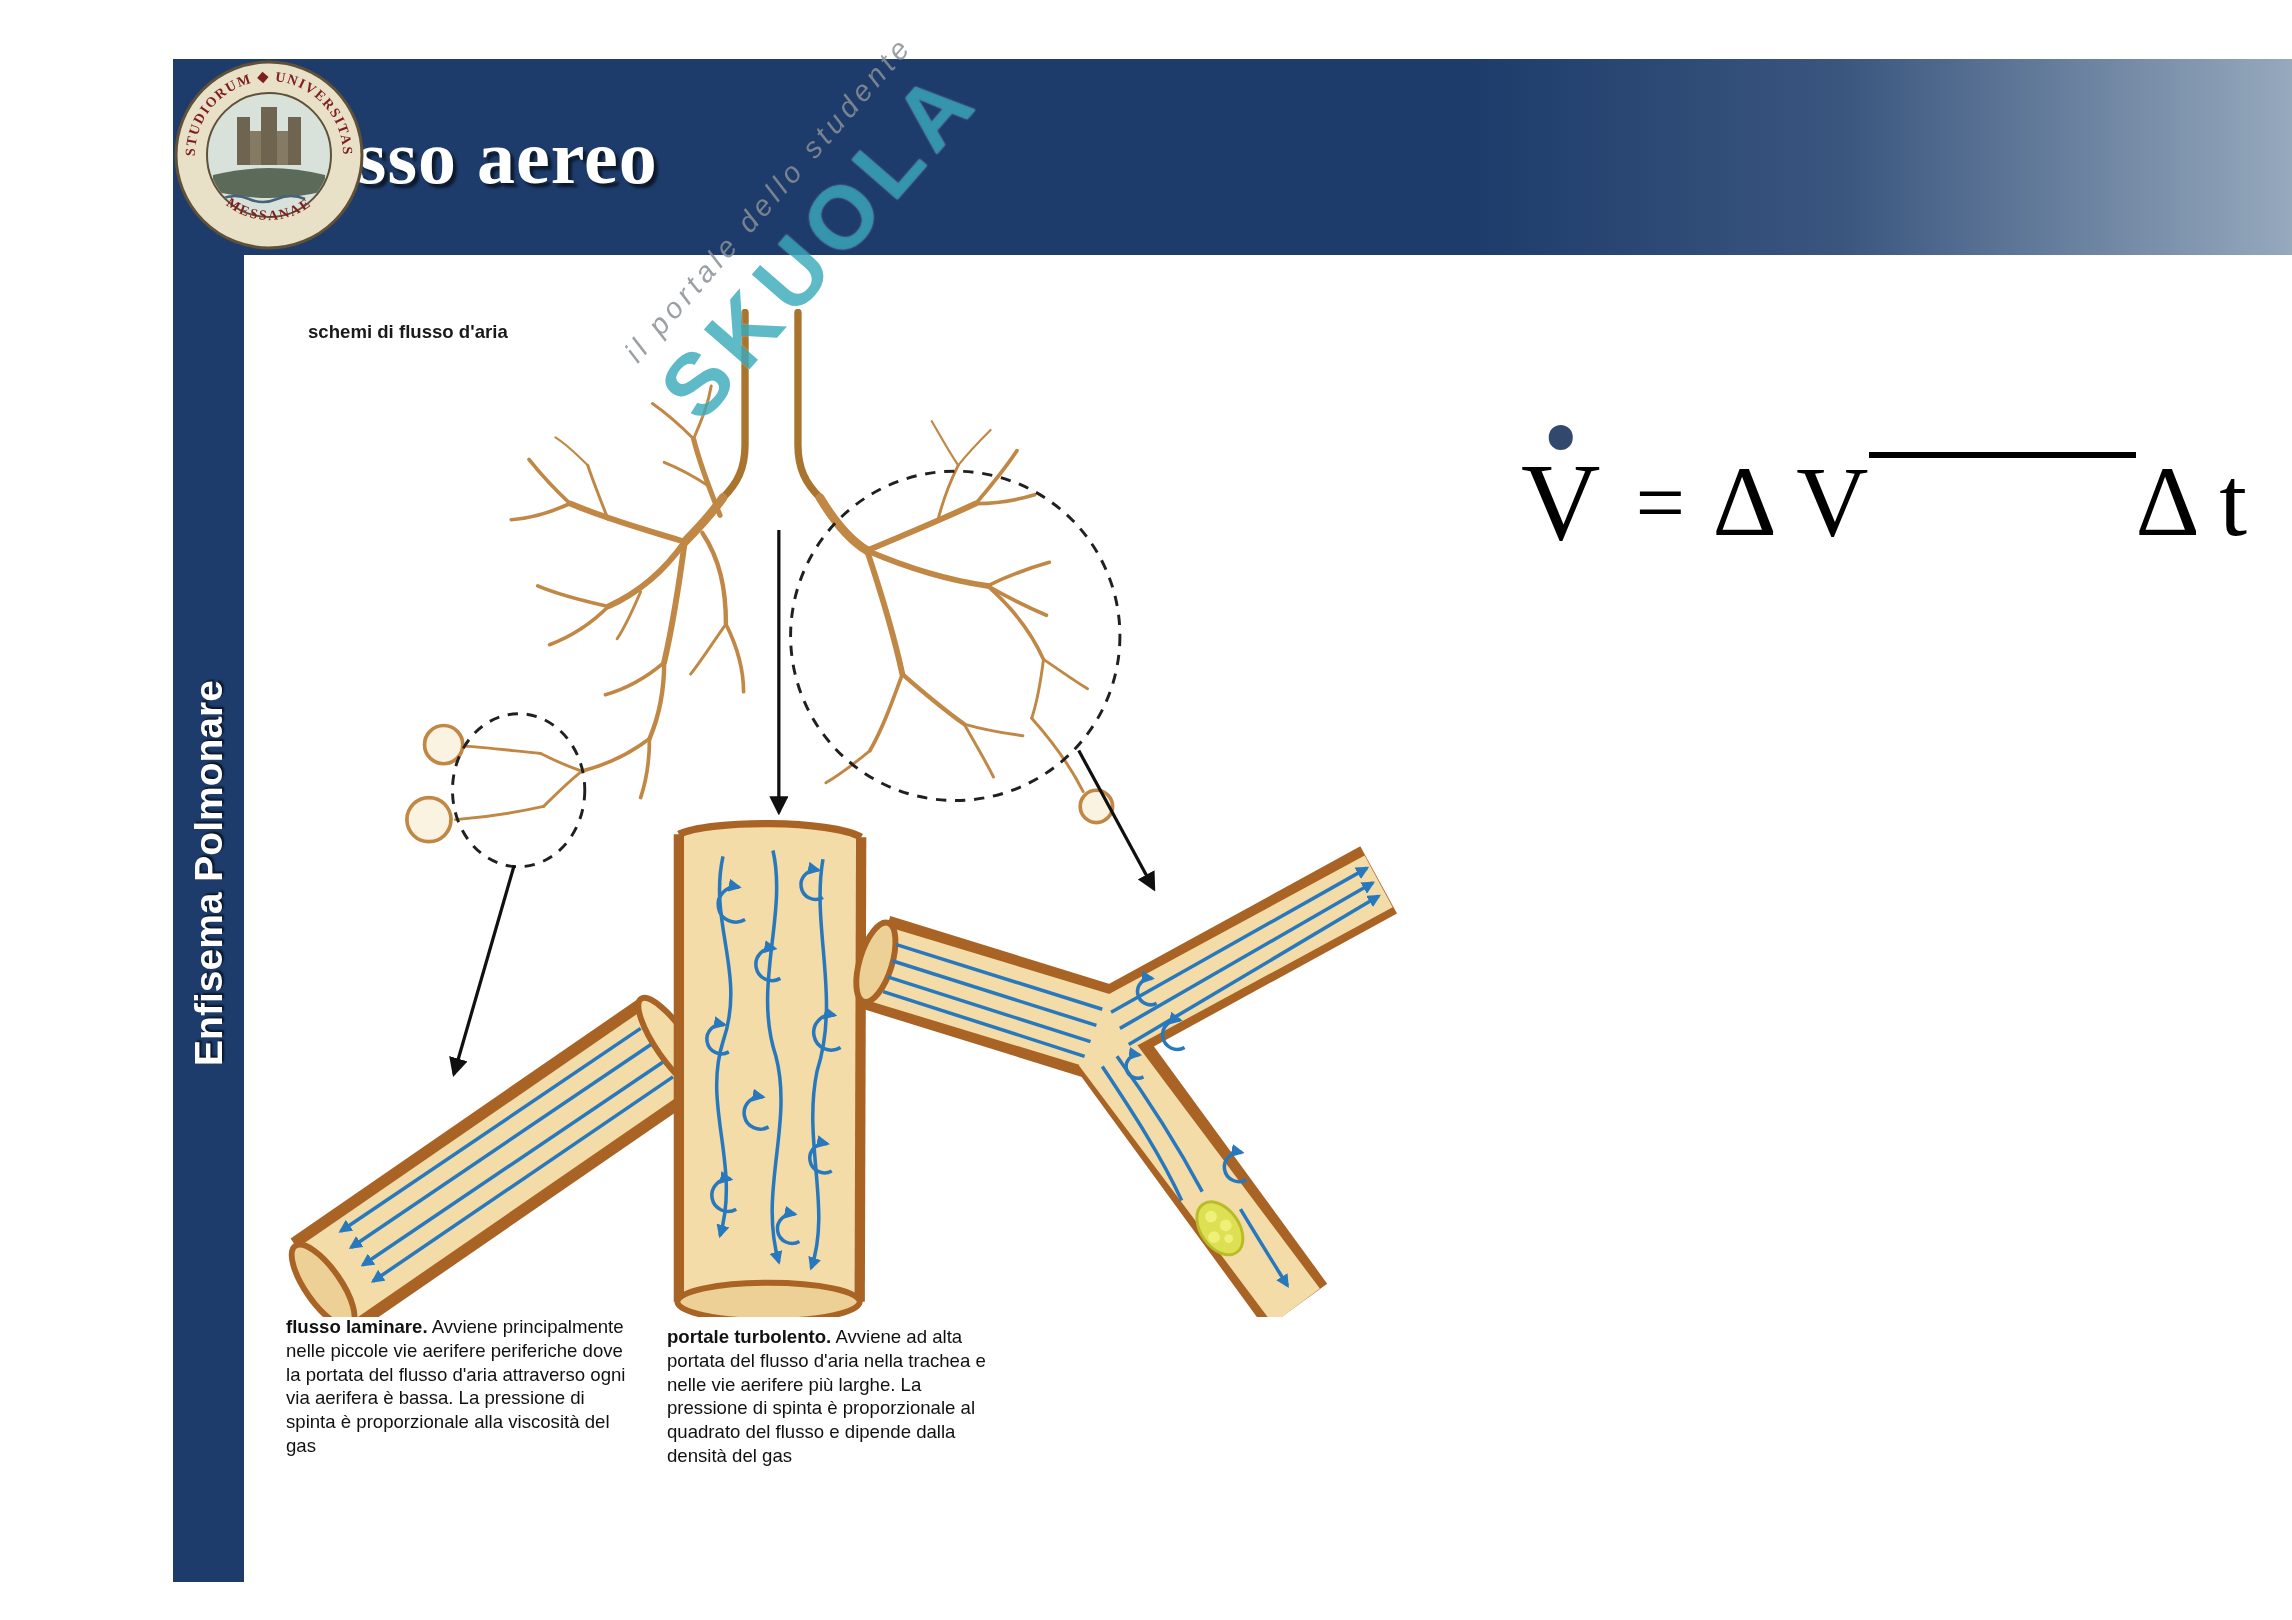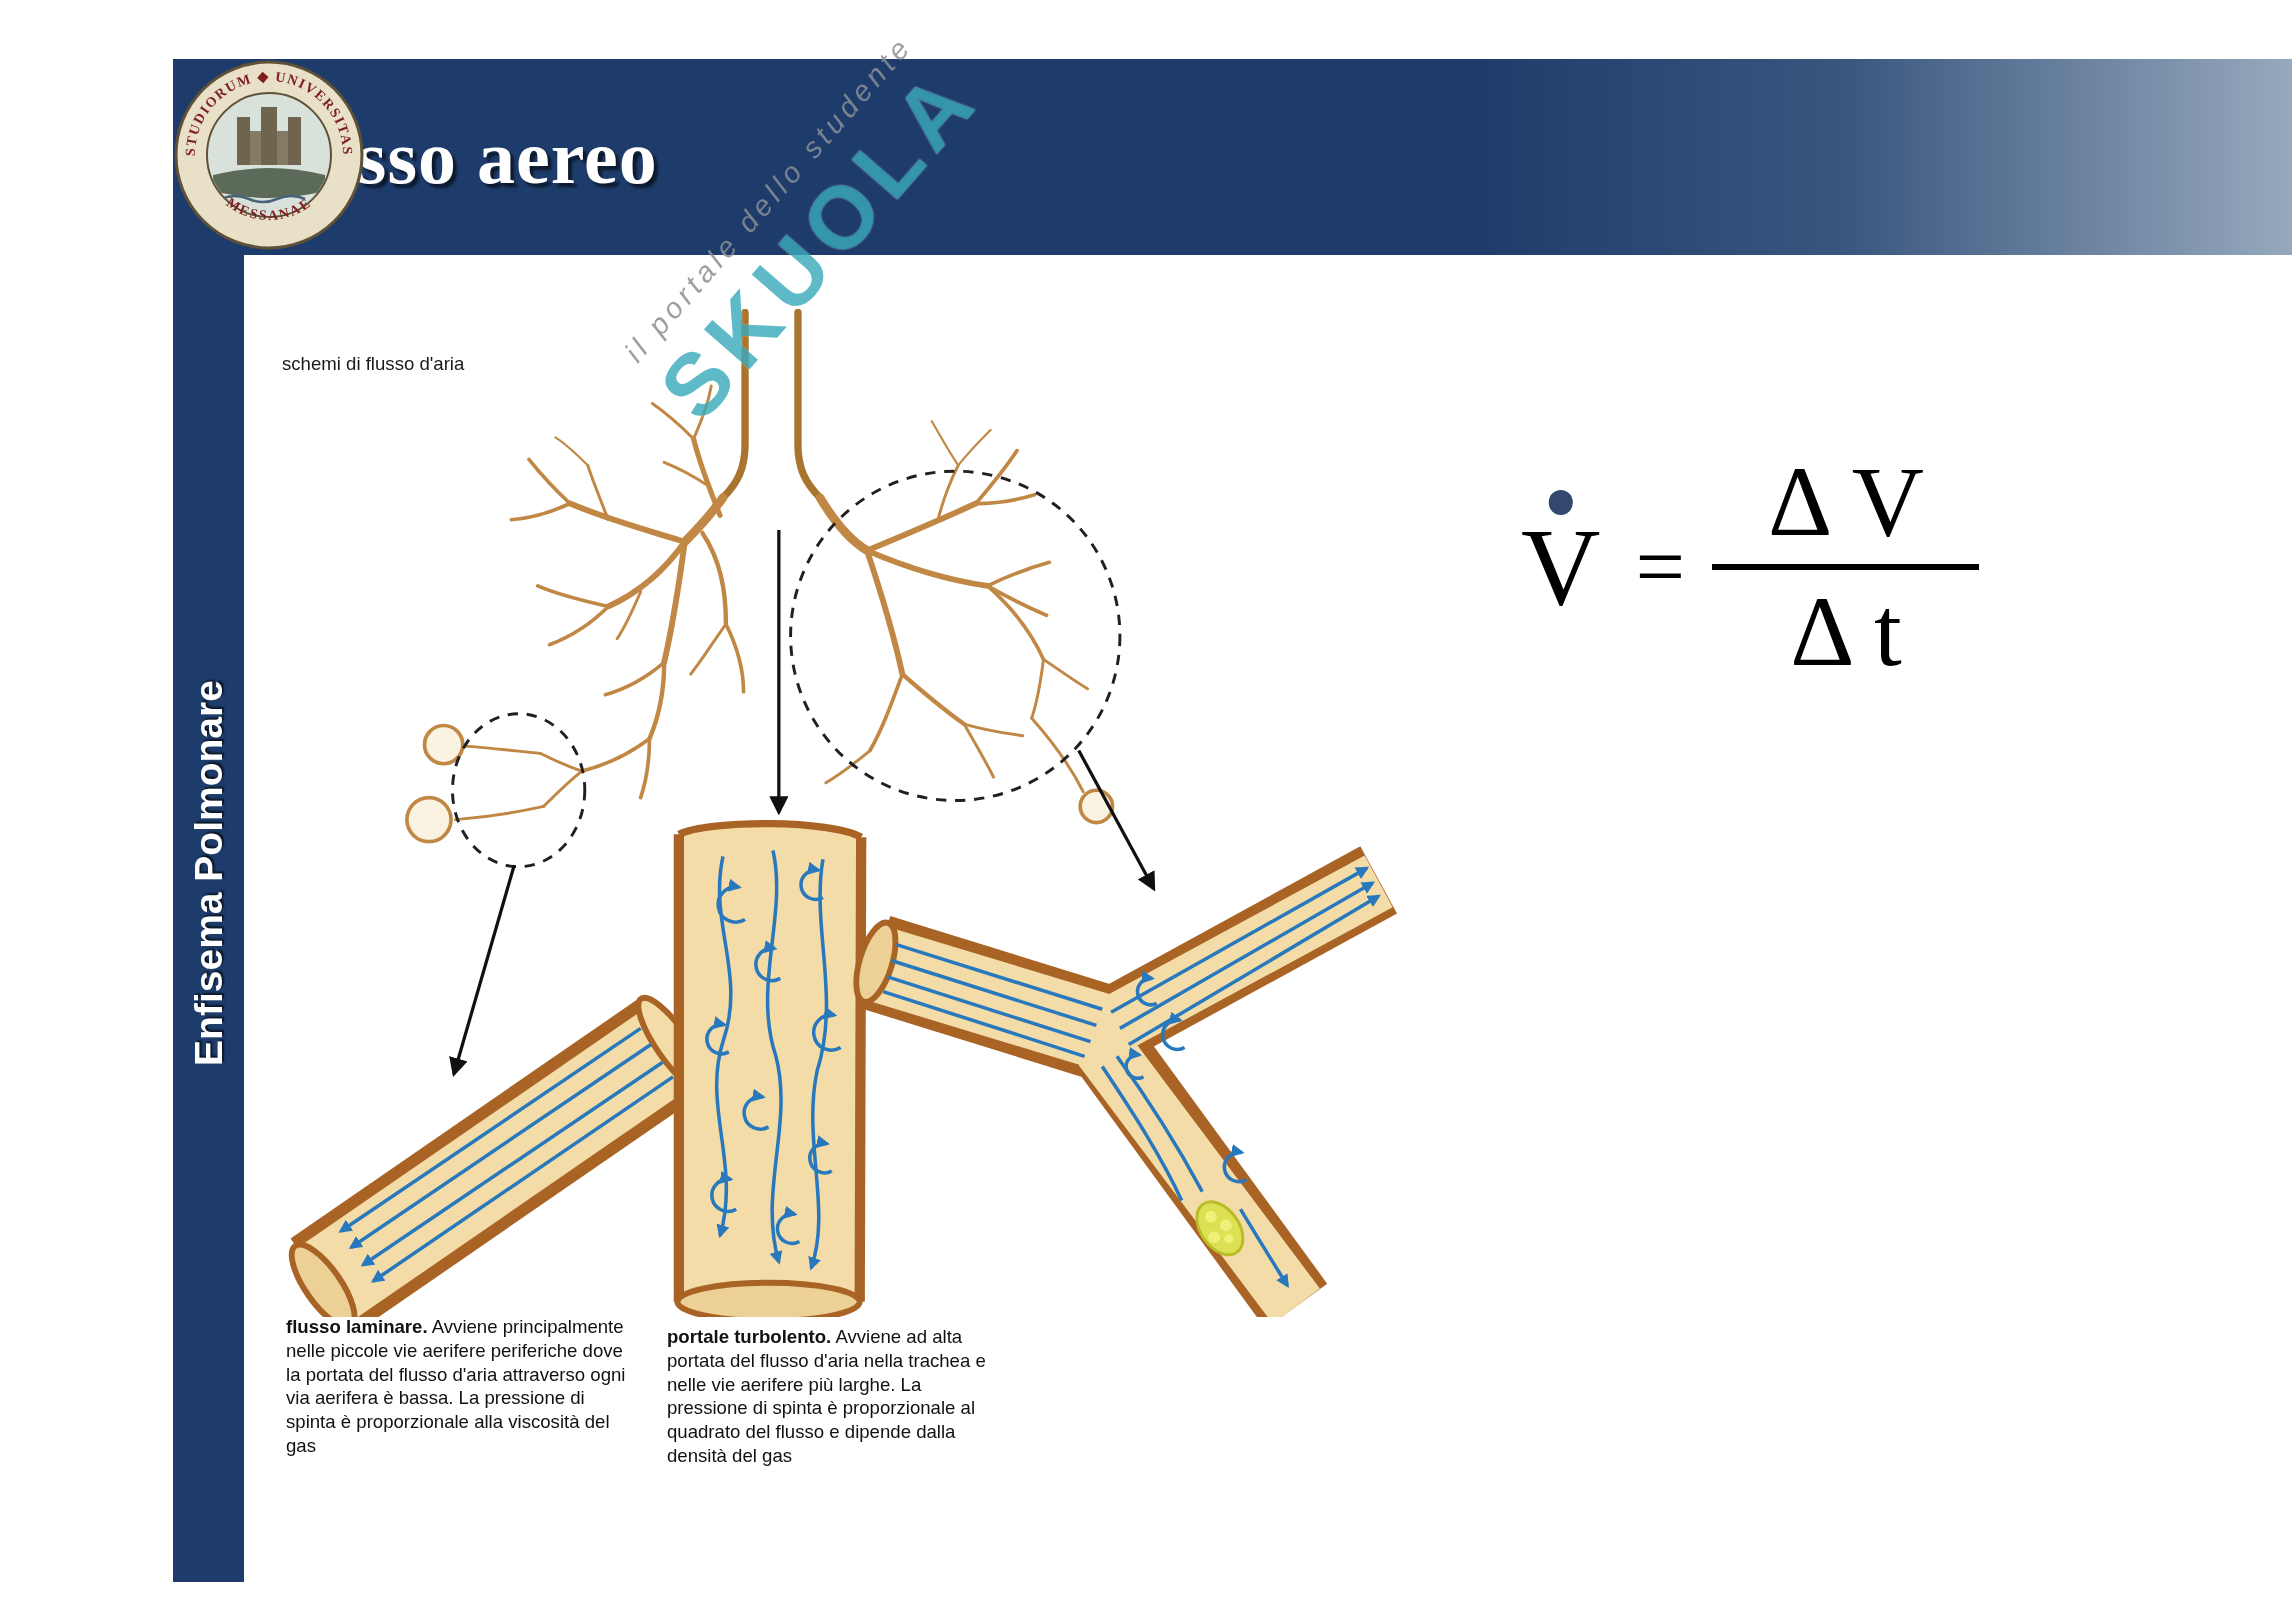--- a/index.html
+++ b/index.html
@@ -18,42 +18,42 @@
   .sidebar-label{position:absolute;left:173px;top:608px;width:71px;height:529px;z-index:2;
                  display:flex;align-items:center;justify-content:center;}
   .sidebar-label span{transform:rotate(-90deg);white-space:nowrap;color:#fff;font-weight:bold;
                       font-size:39px;text-shadow:2px 2px 2px rgba(0,0,0,.65);}
 
   
   .seal{position:absolute;left:169px;top:55px;z-index:3;}
 
   
   .figure-svg{position:absolute;left:279px;top:309px;z-index:2;}
-  .figure-label{position:absolute;left:282px;top:321px;font-size:18.6px;font-weight:normal;color:#1a1a1a;z-index:4;margin-top:32px;}
+  .figure-label{position:absolute;left:308px;top:321px;font-size:18.6px;font-weight:bold;color:#1a1a1a;z-index:4;}
   .caption{position:absolute;font-size:18.6px;line-height:1.28;color:#111;z-index:4;}
   .caption b{font-weight:bold;}
   .cap1{left:286px;top:1315px;width:341px;}
   .cap2{left:667px;top:1325px;width:323px;}
   .cap3{left:1122px;top:1329px;width:267px;}
 
   
   .watermark{position:absolute;left:469px;top:165px;width:676px;z-index:6;text-align:center;
              transform:rotate(-49deg);pointer-events:none;opacity:.85;}
   .wm-tagline{font-style:italic;color:#8a9096;font-size:29px;letter-spacing:4.9px;margin-bottom:0;}
   .wm-brand{font-weight:bold;font-size:88px;letter-spacing:9.8px;color:rgba(41,163,181,.88);
             text-shadow:0 0 2px rgba(255,255,255,.6);}
 
   
   .formula{position:absolute;left:1521px;top:446px;z-index:4;display:flex;align-items:center;
            font-family:"Liberation Serif",serif;color:#000;}
   .fvar{position:relative;font-size:110px;line-height:1;}
   .fdot{position:absolute;left:50%;top:-21.6px;transform:translateX(-50%);width:24.5px;height:24.5px;
         border-radius:50%;background:#32496d;}
   .feq{font-size:88px;margin:0 27.4px 0 35px;}
-  .frac{display:flex;flex-direction:column;align-items:center;}
+  .frac{display:flex;flex-direction:row;align-items:flex-start;}
   .fnum,.fden{font-size:100px;line-height:1.12;}
   .fbar{width:267px;height:5.9px;background:#000;margin:5.9px 0;}
 </style>
 </head>
 <body>
 
 <div class="slide">
 
   <div class="sidebar"></div>
   <div class="sidebar-label">

